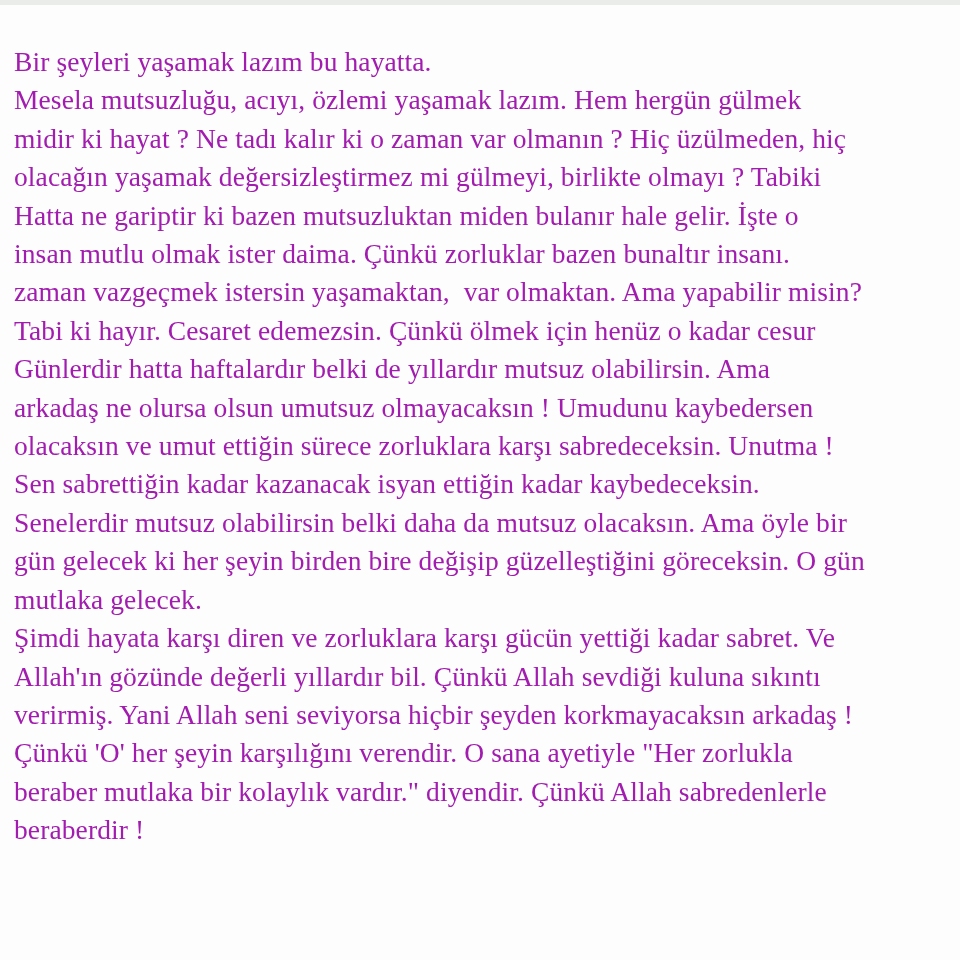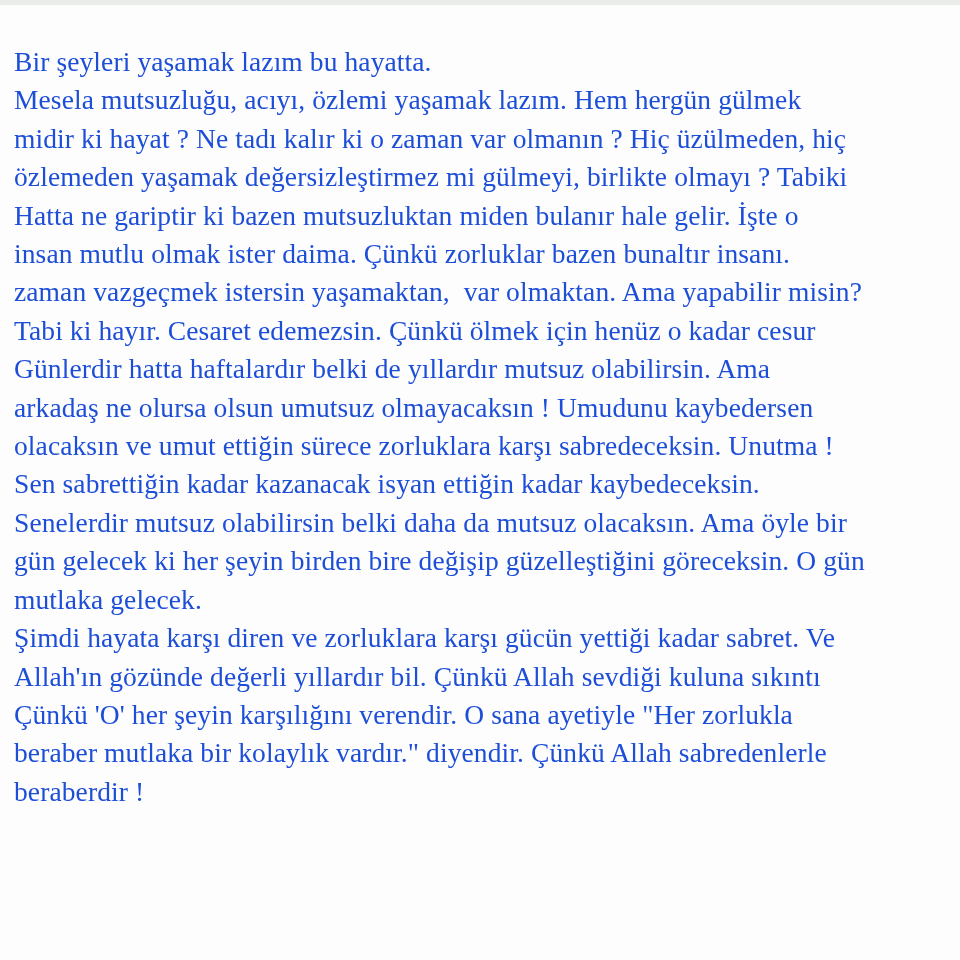--- a/index.html
+++ b/index.html
@@ -19,45 +19,46 @@
     background: #eaece9;
   }
   .page {
     box-sizing: border-box;
     width: 960px;
     padding: 38px 12px 0 14px;
   }
   .text-line {
     font-size: 27.5px;
     line-height: 38.4px;
-    color: #1d4ed8;
+    color: #a21caf;
     letter-spacing: 0.1px;
     white-space: pre-wrap;
     text-rendering: optimizeLegibility;
   }
 </style>
 </head>
 <body>
 
 <div class="top-band"></div>
 
 <div class="page">
   <div class="text-line">Bir şeyleri yaşamak lazım bu hayatta.</div>
   <div class="text-line">Mesela mutsuzluğu, acıyı, özlemi yaşamak lazım. Hem hergün gülmek</div>
   <div class="text-line">midir ki hayat ? Ne tadı kalır ki o zaman var olmanın ? Hiç üzülmeden, hiç</div>
-  <div class="text-line">özlemeden yaşamak değersizleştirmez mi gülmeyi, birlikte olmayı ? Tabiki</div>
+  <div class="text-line">olacağın yaşamak değersizleştirmez mi gülmeyi, birlikte olmayı ? Tabiki</div>
   <div class="text-line">Hatta ne gariptir ki bazen mutsuzluktan miden bulanır hale gelir. İşte o</div>
   <div class="text-line">insan mutlu olmak ister daima. Çünkü zorluklar bazen bunaltır insanı.</div>
   <div class="text-line">zaman vazgeçmek istersin yaşamaktan,  var olmaktan. Ama yapabilir misin?</div>
   <div class="text-line">Tabi ki hayır. Cesaret edemezsin. Çünkü ölmek için henüz o kadar cesur</div>
   <div class="text-line">Günlerdir hatta haftalardır belki de yıllardır mutsuz olabilirsin. Ama</div>
   <div class="text-line">arkadaş ne olursa olsun umutsuz olmayacaksın ! Umudunu kaybedersen</div>
   <div class="text-line">olacaksın ve umut ettiğin sürece zorluklara karşı sabredeceksin. Unutma !</div>
   <div class="text-line">Sen sabrettiğin kadar kazanacak isyan ettiğin kadar kaybedeceksin.</div>
   <div class="text-line">Senelerdir mutsuz olabilirsin belki daha da mutsuz olacaksın. Ama öyle bir</div>
   <div class="text-line">gün gelecek ki her şeyin birden bire değişip güzelleştiğini göreceksin. O gün</div>
   <div class="text-line">mutlaka gelecek.</div>
   <div class="text-line">Şimdi hayata karşı diren ve zorluklara karşı gücün yettiği kadar sabret. Ve</div>
   <div class="text-line">Allah'ın gözünde değerli yıllardır bil. Çünkü Allah sevdiği kuluna sıkıntı</div>
+  <div class="text-line">verirmiş. Yani Allah seni seviyorsa hiçbir şeyden korkmayacaksın arkadaş !</div>
   <div class="text-line">Çünkü 'O' her şeyin karşılığını verendir. O sana ayetiyle "Her zorlukla</div>
   <div class="text-line">beraber mutlaka bir kolaylık vardır." diyendir. Çünkü Allah sabredenlerle</div>
   <div class="text-line">beraberdir !</div>
 </div>
 
 </body></html>

